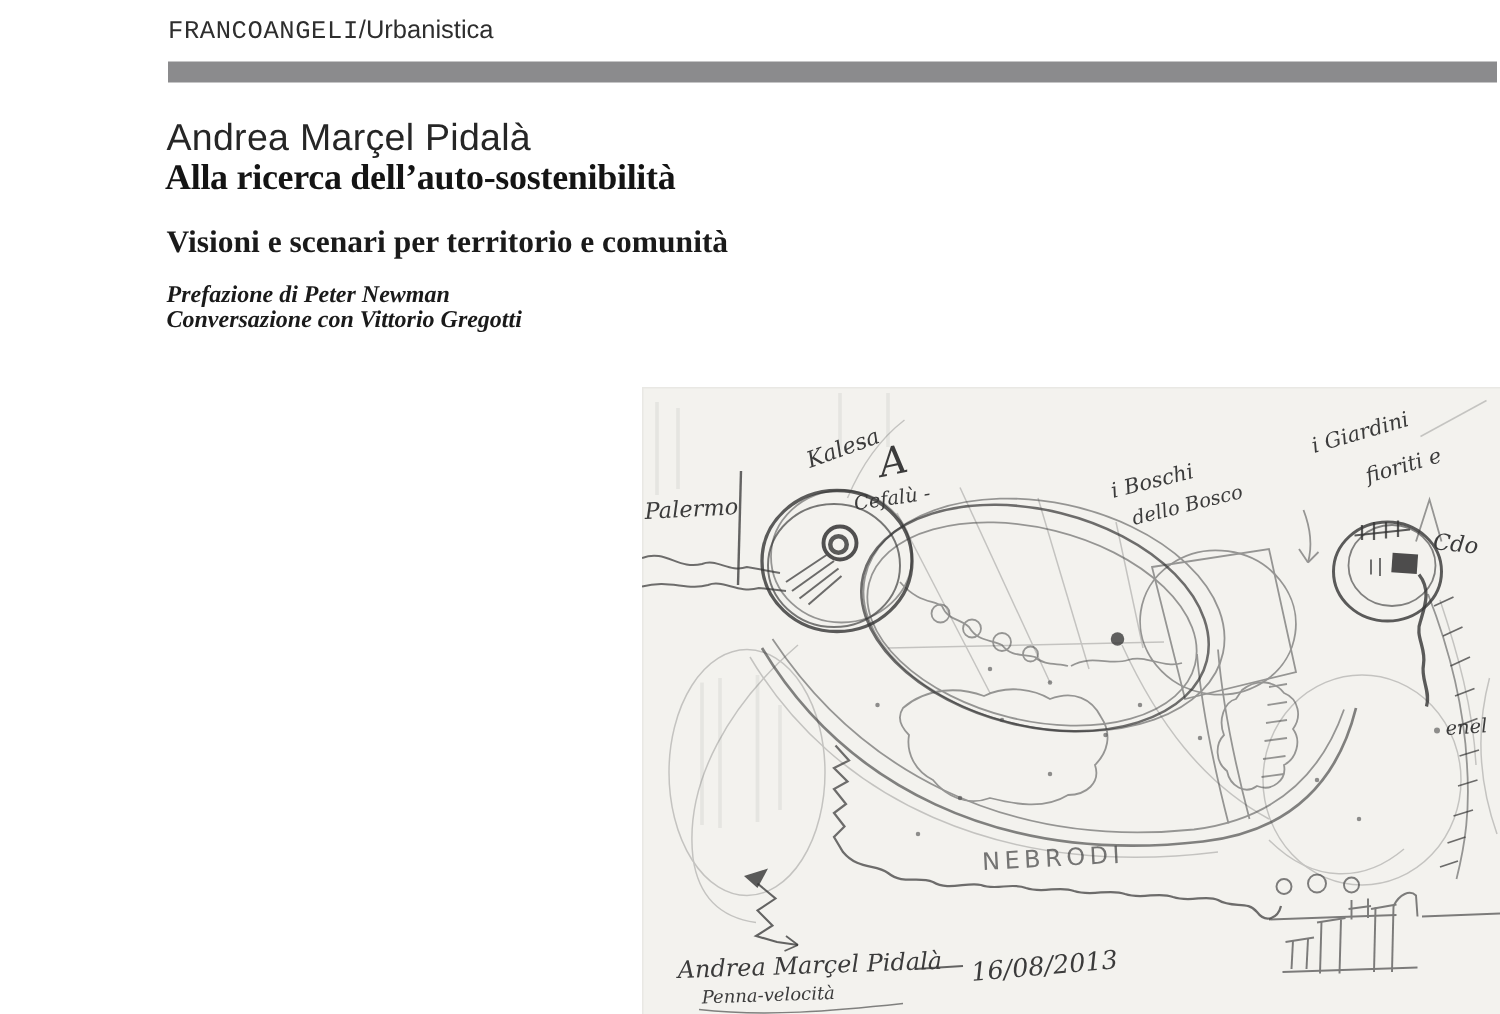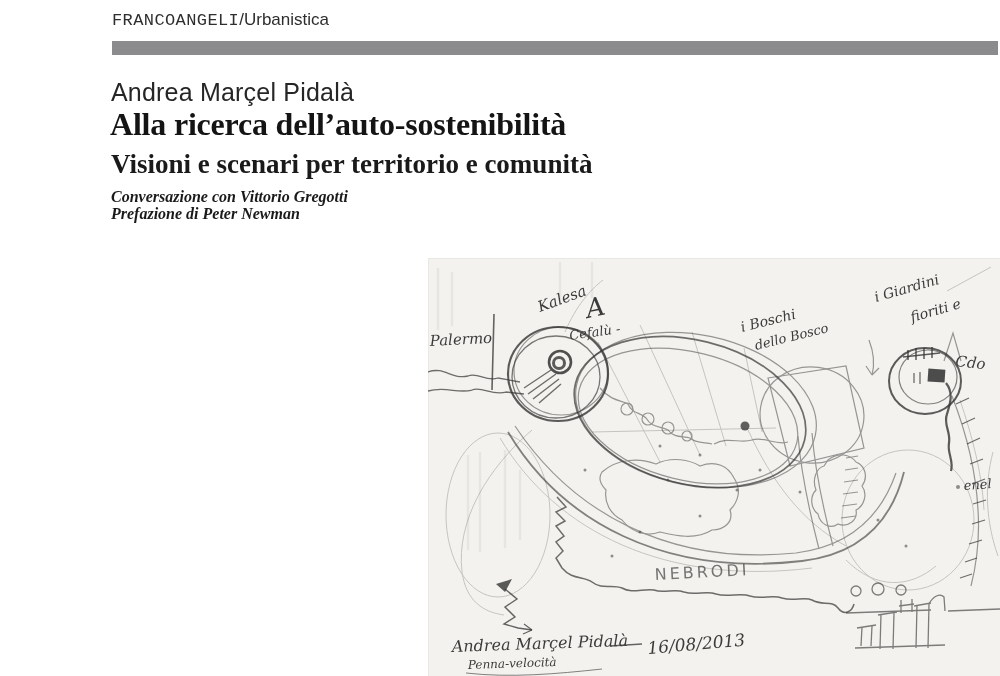--- a/index.html
+++ b/index.html
@@ -5,23 +5,23 @@
   html,body{margin:0;padding:0;}
   body{
     width:1000px;height:676px;position:relative;overflow:hidden;
     background:#ffffff;font-family:"Liberation Sans",sans-serif;
   }
   .imprint{position:absolute;left:112px;top:10px;font-size:17px;color:#2e2e2e;white-space:nowrap;}
   .imprint .serif{font-family:Liberation Mono, monospace;letter-spacing:.4px;}
   .imprint .sans{font-family:"Liberation Sans",sans-serif;text-align:right;}
   .rule-bar{position:absolute;left:112px;top:41px;width:886px;height:14px;background:#8b8b8d;}
   .author{position:absolute;left:111px;top:78px;font-size:25px;color:#262626;letter-spacing:.2px;}
-  .title{position:absolute;left:110px;top:106px;font-size:32px;font-weight:bold;
+  .title{position:absolute;left:110px;top:106px;font-size:24px;font-weight:bold;
          font-family:"Liberation Serif",serif;color:#141414;letter-spacing:-.2px;}
-  .subtitle{position:absolute;left:111px;top:149px;font-size:27px;font-weight:bold;
+  .subtitle{position:absolute;left:111px;top:149px;font-size:21px;font-weight:bold;
          font-family:"Liberation Serif",serif;color:#1a1a1a;}
   .preface{position:absolute;left:111px;top:188px;font-size:16px;font-weight:bold;font-style:italic;
          font-family:"Liberation Serif",serif;color:#1a1a1a;line-height:17px;}
   .sketch{position:absolute;left:428px;top:258px;width:572px;height:418px;background:#f3f2ee;
           box-shadow:inset 1px 1px 0 rgba(0,0,0,0.04);}
   .sketch svg{display:block;width:572px;height:418px;}
   .hand{font-family:"DejaVu Serif",serif;font-style:italic;fill:#3b3b3b;}
   .handprint{font-family:"DejaVu Sans",sans-serif;fill:#4a4a4a;}
   svg text{user-select:none;}
 </style>
@@ -31,22 +31,22 @@
 <div class="imprint">
   <span class="serif">FRANCOANGELI</span><span class="sans">/Urbanistica</span>
 </div>
 
 <div class="rule-bar"></div>
 
 <div class="author">Andrea Marçel Pidalà</div>
 <div class="title">Alla ricerca dell’auto-sostenibilità</div>
 <div class="subtitle">Visioni e scenari per territorio e comunità</div>
 <div class="preface">
+  <div>Prefazione di Peter Newman</div>
   <div>Conversazione con Vittorio Gregotti</div>
-  <div>Prefazione di Peter Newman</div>
 </div>
 
 <div class="sketch">
 <svg viewBox="428 258 572 418" xmlns="http://www.w3.org/2000/svg">
 
   <g stroke="#8a8a88" stroke-width="2.5" opacity="0.12" fill="none">
     <path d="M468,455 L468,550"></path>
         <path d="M480,452 L480,552"></path>
         <path d="M505,450 L505,548"></path>
     <path d="M520,470 L520,540"></path>

